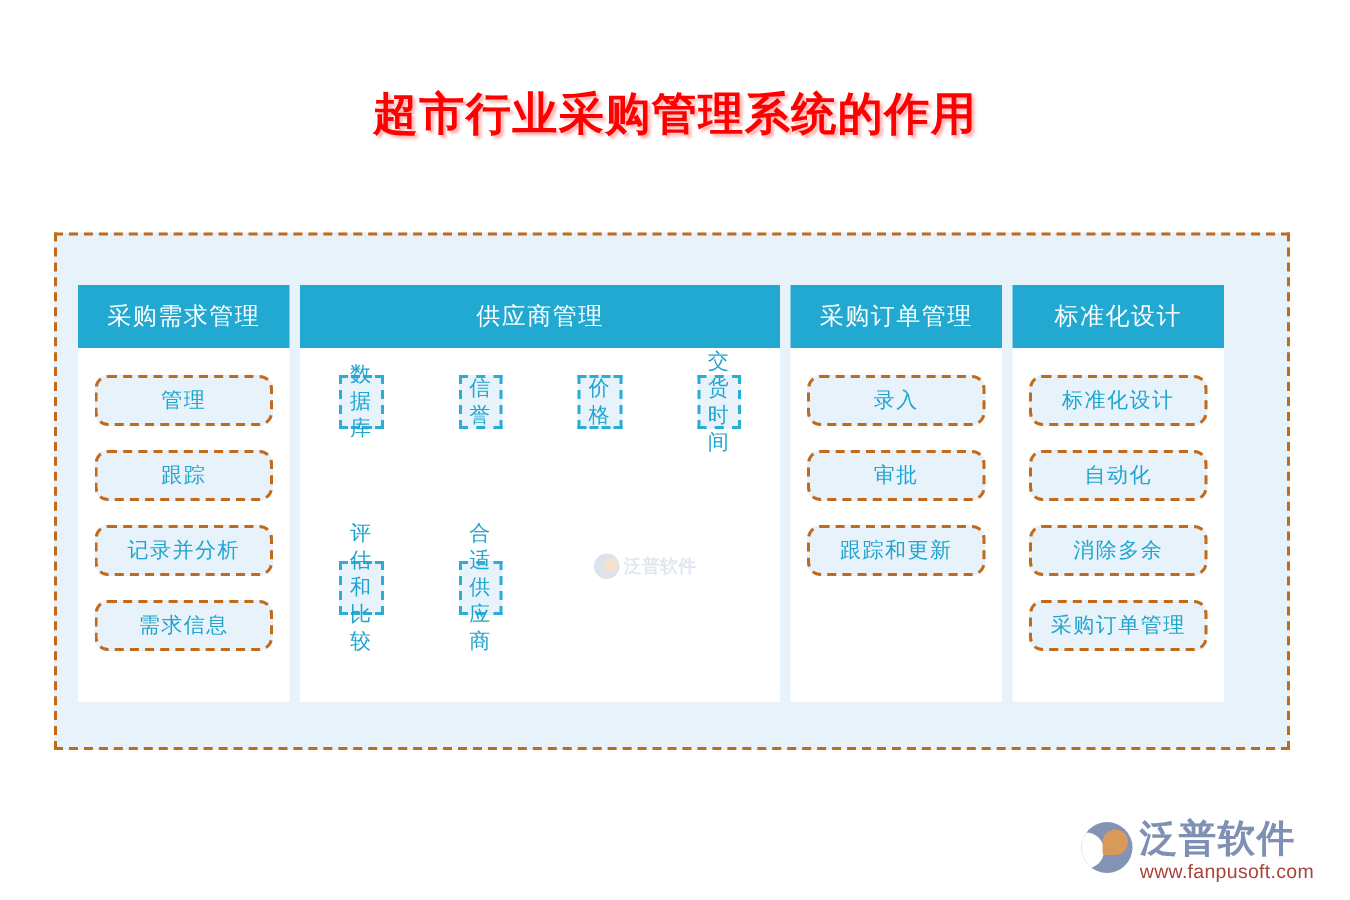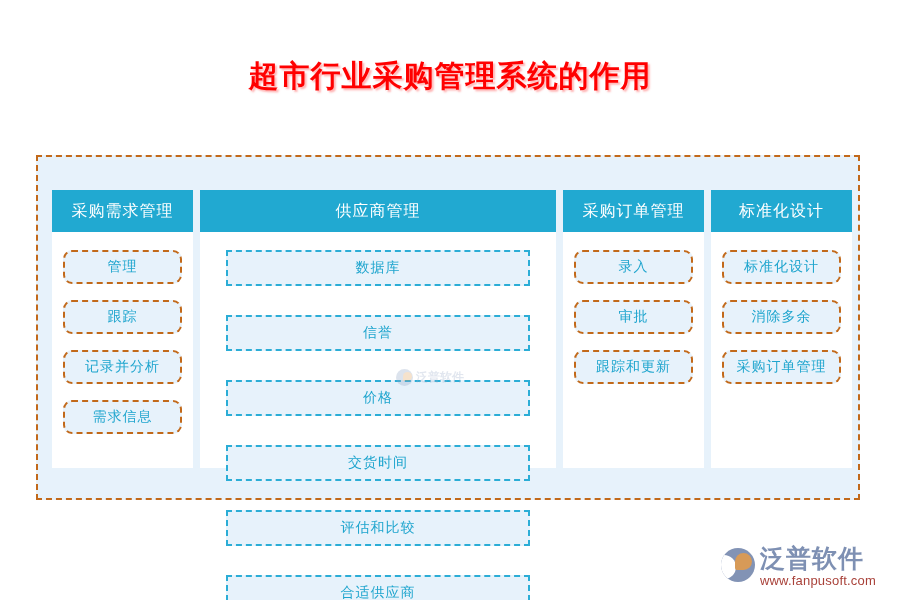--- a/index.html
+++ b/index.html
@@ -55,21 +55,21 @@
   .panel {
     background: #ffffff;
     box-sizing: border-box;
     height: 278px;
     position: relative;
     margin-right: 7px;
   }
   .panel:last-child { margin-right: 0; }
 
   .panel-narrow  { width: 141px; }
-  .panel-wide    { width: 356px; }
+  .panel-wide    { width: 320px; }
 
   .panel-header {
     height: 42px;
     background: #21A9D1;
     color: #ffffff;
     font-size: 16px;
     display: flex;
     align-items: center;
     justify-content: center;
     letter-spacing: 1px;
@@ -103,21 +103,21 @@
 
   .item-blue {
     border: 2px dashed #2BADD6;
     border-radius: 0;
     height: 36px;
   }
 
   
   .grid2 {
     display: grid;
-    grid-template-columns: 1fr;
+    grid-template-columns: 1fr 1fr 1fr 1fr;
     column-gap: 50px;
     row-gap: 29px;
     padding: 18px 26px 0 26px;
     box-sizing: border-box;
     height: 236px;
   }
 
   
   .watermark {
     position: absolute;
@@ -246,20 +246,21 @@
         <div class="item item-orange">录入</div>
         <div class="item item-orange">审批</div>
         <div class="item item-orange">跟踪和更新</div>
       </div>
     </div>
 
     <div class="panel panel-narrow">
       <div class="panel-header">标准化设计</div>
       <div class="panel-body">
         <div class="item item-orange">标准化设计</div>
+        <div class="item item-orange">自动化</div>
         <div class="item item-orange">消除多余</div>
         <div class="item item-orange">采购订单管理</div>
       </div>
     </div>
 
   </div>
 </div>
 
 <div class="brand">
   <div class="brand-mark"></div>

